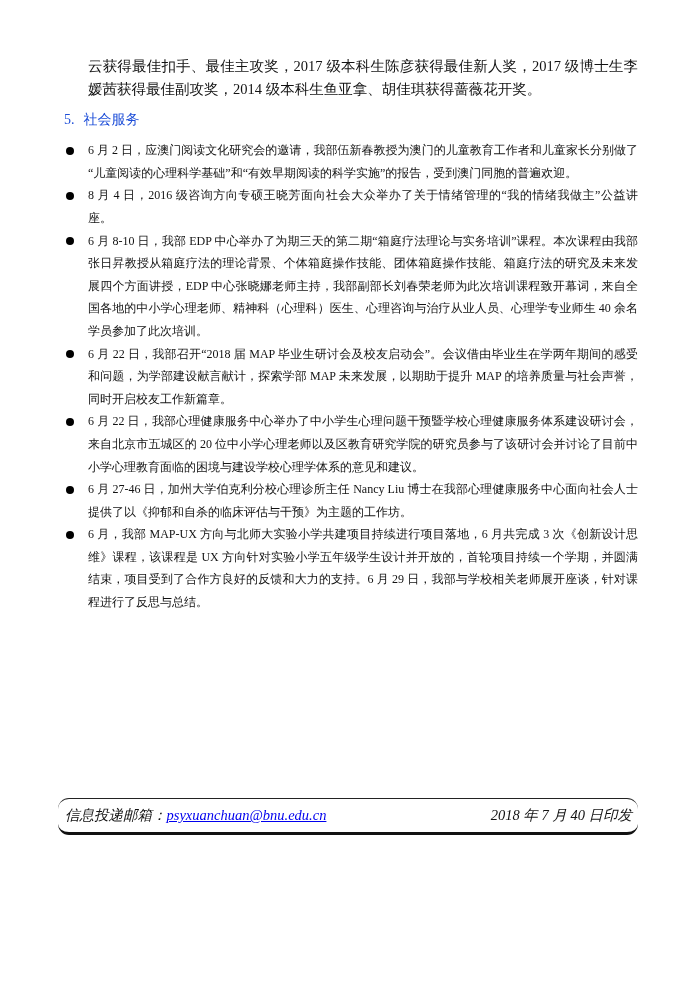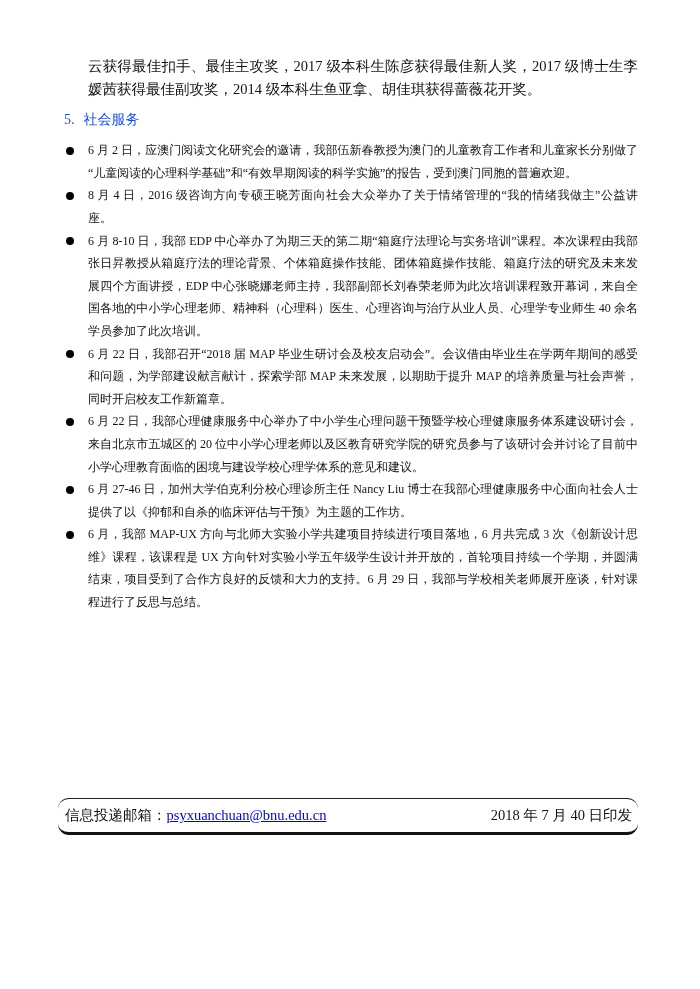--- a/index.html
+++ b/index.html
@@ -65,20 +65,21 @@
     border-top: 1px solid #222222;
     border-bottom: 3px solid #111111;
   }
   .footer-row {
     display: flex;
     justify-content: space-between;
     align-items: baseline;
     padding: 6px 6px 7px 7px;
     font-size: 14.5px;
     line-height: 20px;
+    font-style: italic;
   }
   .footer-left { white-space: nowrap; }
   .email-link {
     color: #0000EE;
     text-decoration: underline;
     cursor: pointer;
   }
   .print-date { white-space: nowrap; }
 </style>
 </head>

